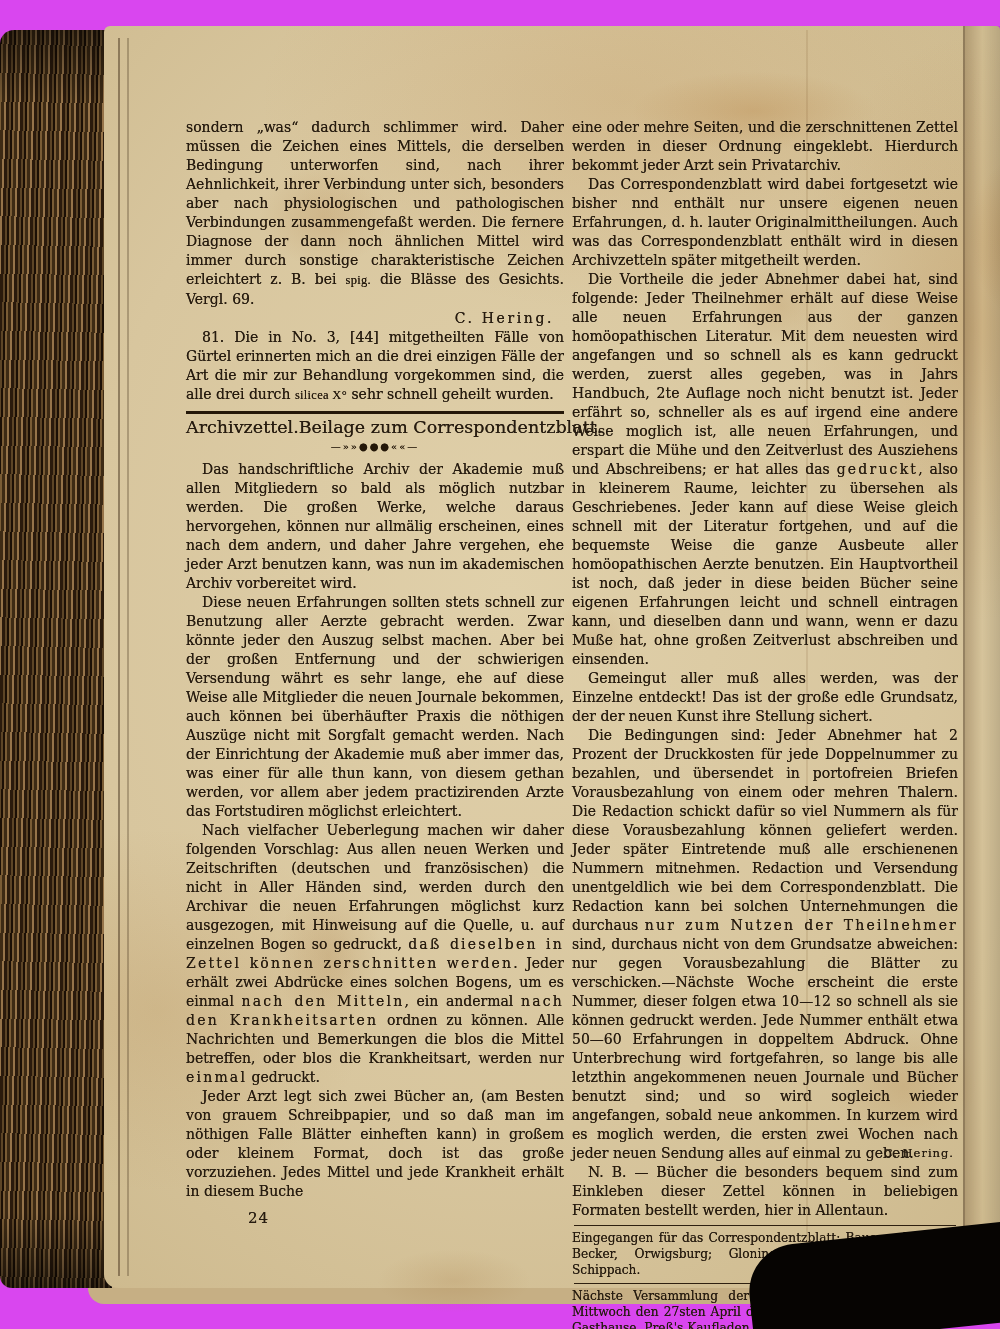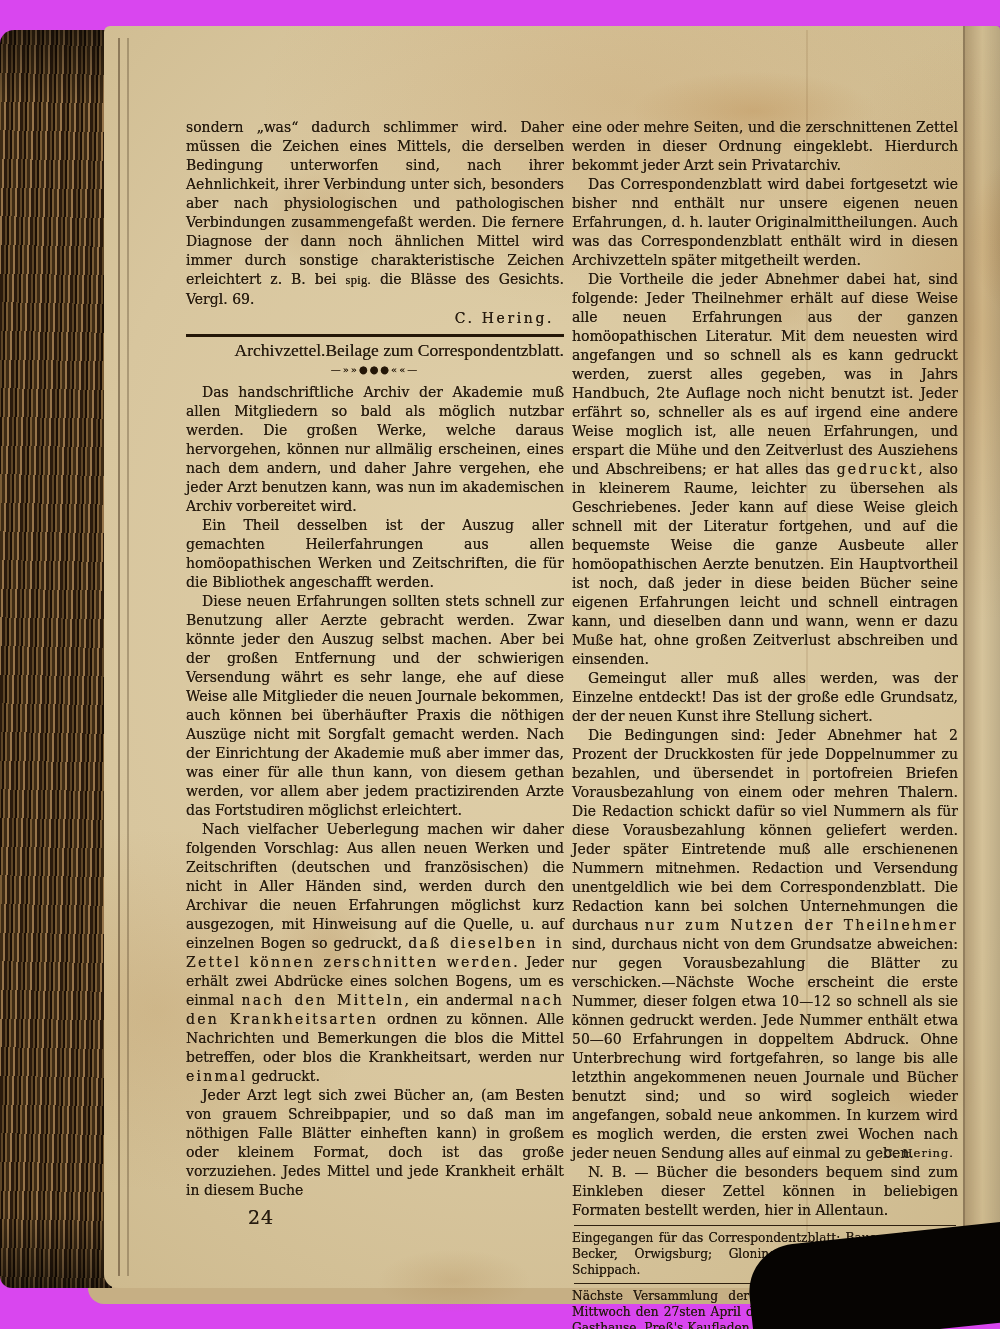--- a/index.html
+++ b/index.html
@@ -52,24 +52,24 @@
   .col-right{left:572px;width:386px;}
   .para{margin:0;text-align:justify;}
   .ind{text-indent:16px;}
   .cont{text-indent:0;}
   .sig{text-align:right;letter-spacing:2.6px;padding-right:10px;text-indent:0;}
   .sig-sm{text-align:right;font-size:11.5px;letter-spacing:1px;margin-top:-19px;padding-right:4px;}
   .sp{letter-spacing:2.2px;margin-top:36px;}
   .ant{font-family:"Liberation Serif",serif;font-size:12.5px;letter-spacing:.3px;}
   .rule-heavy{border-top:3px solid #241708;margin:6px 0 4px;}
   .rule-thin{border-top:1.5px solid #2e2010;margin:5px 2px 4px;position:relative;}
-  .heading{display:flex;justify-content:flex-end;align-items:baseline;
-    font-size:17.5px;white-space:nowrap;font-family:Liberation Serif, serif;}
+  .heading{display:flex;justify-content:flex-start;align-items:baseline;
+    font-size:17.5px;white-space:nowrap;}
   .ornament{text-align:center;font-size:10px;letter-spacing:2px;margin:0 0 4px;color:#241708;}
-  .pagenum{margin-top:8px;font-size:19px;letter-spacing:1px;text-indent:62px;}
+  .pagenum{margin-top:8px;font-size:15px;letter-spacing:1px;text-indent:62px;}
   .note{margin:0;text-align:justify;font-size:12.2px;line-height:16px;}
 </style>
 </head>
 <body>
 
 <div class="scan">
   <div class="under-page"></div>
   <div class="page-stack"></div>
   <div class="page">
     <div class="stain s1"></div>
@@ -81,30 +81,30 @@
     <div class="stain s7"></div>
     <div class="stain s8"></div>
     <div class="stain s9"></div>
   </div>
   <div class="fold"></div>
 
   <div class="col col-left">
     <div>
         <p class="para cont"><span>sondern „was“ dadurch schlimmer wird.  Daher müssen die Zeichen eines Mittels, die derselben Bedingung unterworfen sind, nach ihrer Aehnlichkeit, ihrer Verbindung unter sich, besonders aber nach physiologischen und pathologischen Verbindungen zusammengefaßt werden.  Die fernere Diagnose der dann noch ähnlichen Mittel wird immer durch sonstige charakteristische Zeichen erleichtert z. B. bei </span><span class="ant">spig.</span><span> die Blässe des Gesichts.  Vergl. 69.</span></p>
         <p class="para sig"><span>C. Hering.</span></p>
+        <p class="para ind"><span>81.  Die in No. 3, [44] mitgetheilten Fälle von Gürtel  erinnerten mich an die drei einzigen Fälle der Art die mir zur Behandlung vorgekommen sind, die alle drei durch </span><span class="ant">silicea X°</span><span> sehr schnell geheilt wurden.</span></p>
       </div>
     <div class="rule-heavy"></div>
     <div class="heading">
       <span>Archivzettel.</span>
       <span>Beilage zum Correspondentzblatt.</span>
     </div>
     <div class="ornament">—»»●●●««—</div>
     <div>
         <p class="para ind"><span>Das handschriftliche Archiv der Akademie muß allen Mitgliedern so bald als möglich nutzbar werden. Die großen Werke, welche daraus hervorgehen, können nur allmälig erscheinen, eines nach dem andern, und daher Jahre vergehen, ehe jeder Arzt benutzen kann, was nun im akademischen Archiv vorbereitet wird.</span></p>
-        <p class="para ind"><span>Ein Theil desselben ist der Auszug aller gemachten Heilerfahrungen aus allen homöopathischen Werken und Zeitschriften, die für die Bibliothek angeschafft werden.</span></p>
         <p class="para ind"><span>Diese neuen Erfahrungen sollten stets schnell zur Benutzung aller Aerzte gebracht werden.  Zwar könnte jeder den Auszug selbst machen.  Aber bei der großen Entfernung und der schwierigen Versendung währt es sehr lange, ehe auf diese Weise alle Mitglieder die neuen Journale bekommen, auch können bei überhäufter Praxis die nöthigen Auszüge nicht mit Sorgfalt gemacht werden.  Nach der Einrichtung der Akademie muß aber immer das, was einer für alle thun kann, von diesem gethan werden, vor allem aber jedem practizirenden Arzte das Fortstudiren möglichst erleichtert.</span></p>
         <p class="para ind"><span>Nach vielfacher Ueberlegung machen wir daher folgenden Vorschlag: Aus allen neuen Werken und Zeitschriften (deutschen und französischen) die nicht in Aller Händen sind, werden durch den Archivar die neuen Erfahrungen möglichst kurz ausgezogen, mit Hinweisung auf die Quelle, u. auf einzelnen Bogen so gedruckt, </span><span class="sp">daß dieselben in Zettel können zerschnitten werden.</span><span>  Jeder erhält zwei Abdrücke eines solchen Bogens, um es einmal </span><span class="sp">nach den Mitteln</span><span>, ein andermal </span><span class="sp">nach den Krankheitsarten</span><span> ordnen zu können.  Alle Nachrichten und Bemerkungen die blos die Mittel betreffen, oder blos die Krankheitsart, werden nur </span><span class="sp">einmal</span><span> gedruckt.</span></p>
         <p class="para ind"><span>Jeder Arzt legt sich zwei Bücher an, (am Besten von grauem Schreibpapier, und so daß man im nöthigen Falle Blätter einheften kann) in großem oder kleinem Format, doch ist das große vorzuziehen.  Jedes Mittel und jede Krankheit erhält in diesem Buche</span></p>
       </div>
     <div class="pagenum">24</div>
   </div>
 
   <div class="col col-right">
     <div>
         <p class="para cont"><span>eine oder mehre Seiten, und die zerschnittenen Zettel werden in dieser Ordnung eingeklebt.  Hierdurch bekommt jeder Arzt sein Privatarchiv.</span></p>

